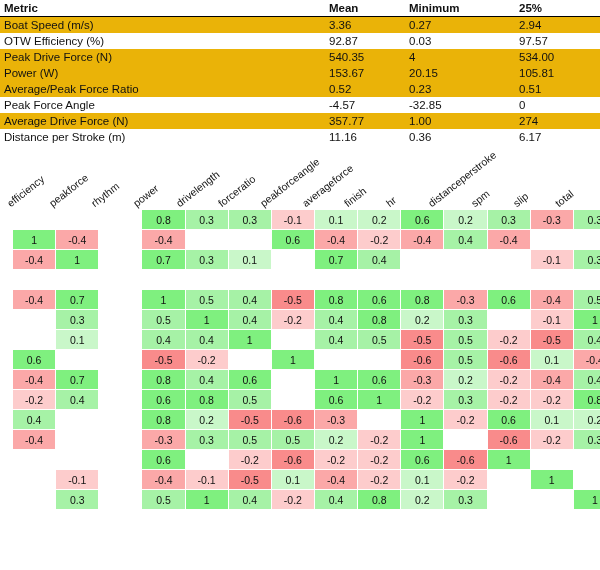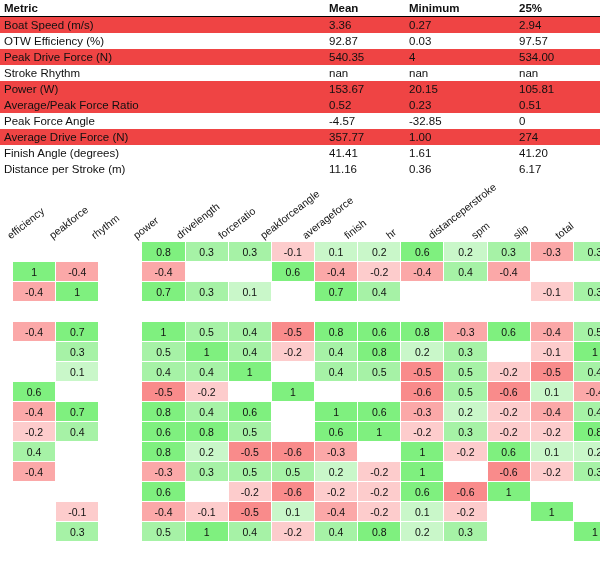--- a/index.html
+++ b/index.html
@@ -31,21 +31,21 @@
     white-space: nowrap;
     overflow: hidden;
   }
   .metric-table thead th {
     font-weight: bold;
     border-bottom: 1px solid #000000;
     background: #ffffff;
     font-size: 11.5px;
   }
   .metric-table tbody tr.odd td {
-    background: #ef4444;
+    background: #eab308;
     margin-left: 40px;
   }
   .metric-table tbody tr.even td {
     background: #ffffff;
   }
   .col-metric { width: 325px; }
   .col-mean   { width: 80px; }
   .col-min    { width: 110px; }
   .col-p25    { width: 85px; }
 
@@ -127,26 +127,20 @@
         <td>92.87</td>
         <td>0.03</td>
         <td>97.57</td>
       </tr>
       <tr class="odd">
         <td>Peak Drive Force (N)</td>
         <td>540.35</td>
         <td>4</td>
         <td>534.00</td>
       </tr>
-      <tr class="even">
-        <td>Stroke Rhythm</td>
-        <td>nan</td>
-        <td>nan</td>
-        <td>nan</td>
-      </tr>
       <tr class="odd">
         <td>Power (W)</td>
         <td>153.67</td>
         <td>20.15</td>
         <td>105.81</td>
       </tr>
       <tr class="odd">
         <td>Average/Peak Force Ratio</td>
         <td>0.52</td>
         <td>0.23</td>
@@ -156,26 +150,20 @@
         <td>Peak Force Angle</td>
         <td>-4.57</td>
         <td>-32.85</td>
         <td>0</td>
       </tr>
       <tr class="odd">
         <td>Average Drive Force (N)</td>
         <td>357.77</td>
         <td>1.00</td>
         <td>274</td>
-      </tr>
-      <tr class="even">
-        <td>Finish Angle (degrees)</td>
-        <td>41.41</td>
-        <td>1.61</td>
-        <td>41.20</td>
       </tr>
       <tr class="even">
         <td>Distance per Stroke (m)</td>
         <td>11.16</td>
         <td>0.36</td>
         <td>6.17</td>
       </tr>
     </tbody>
 </table>
 

